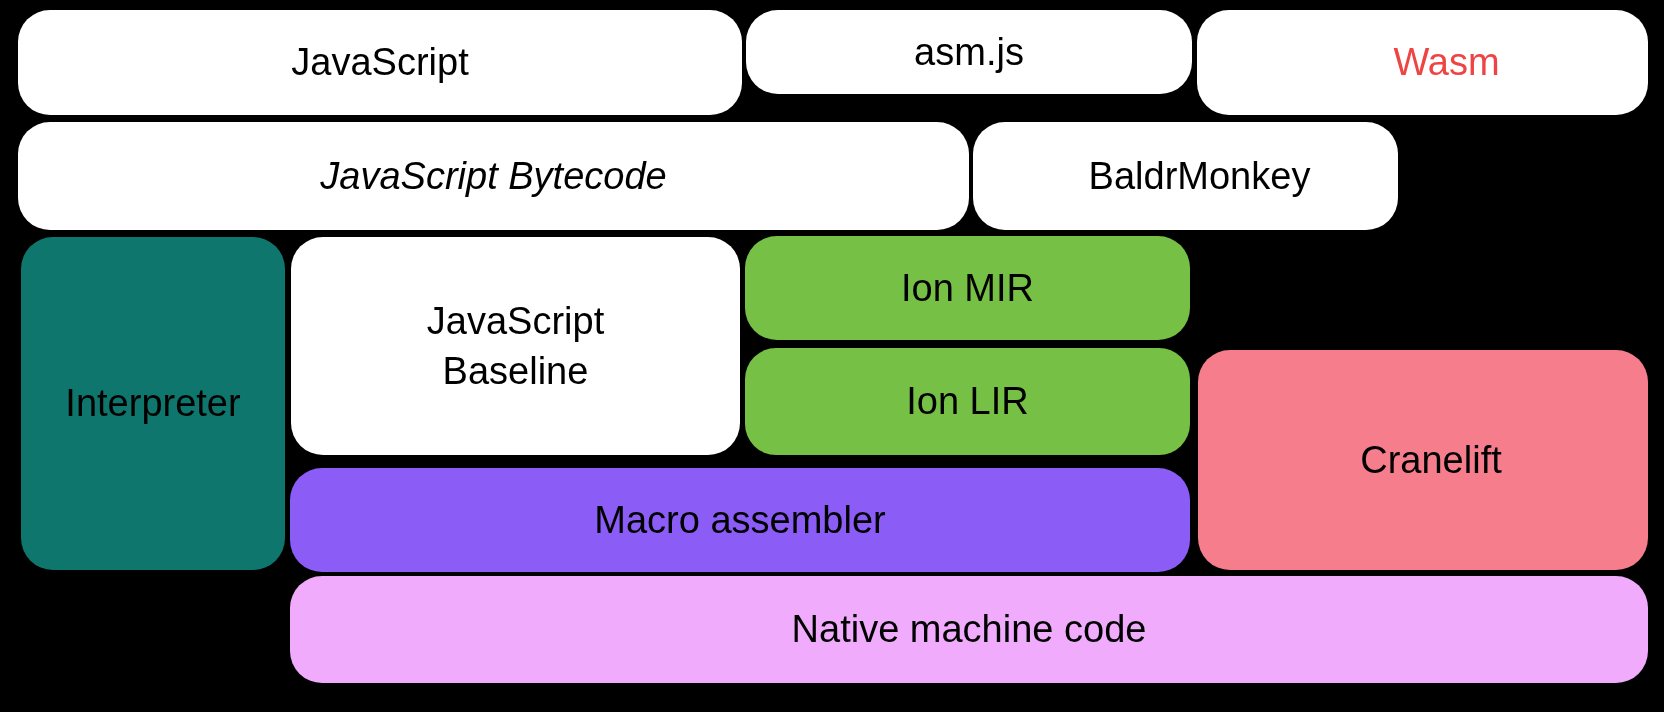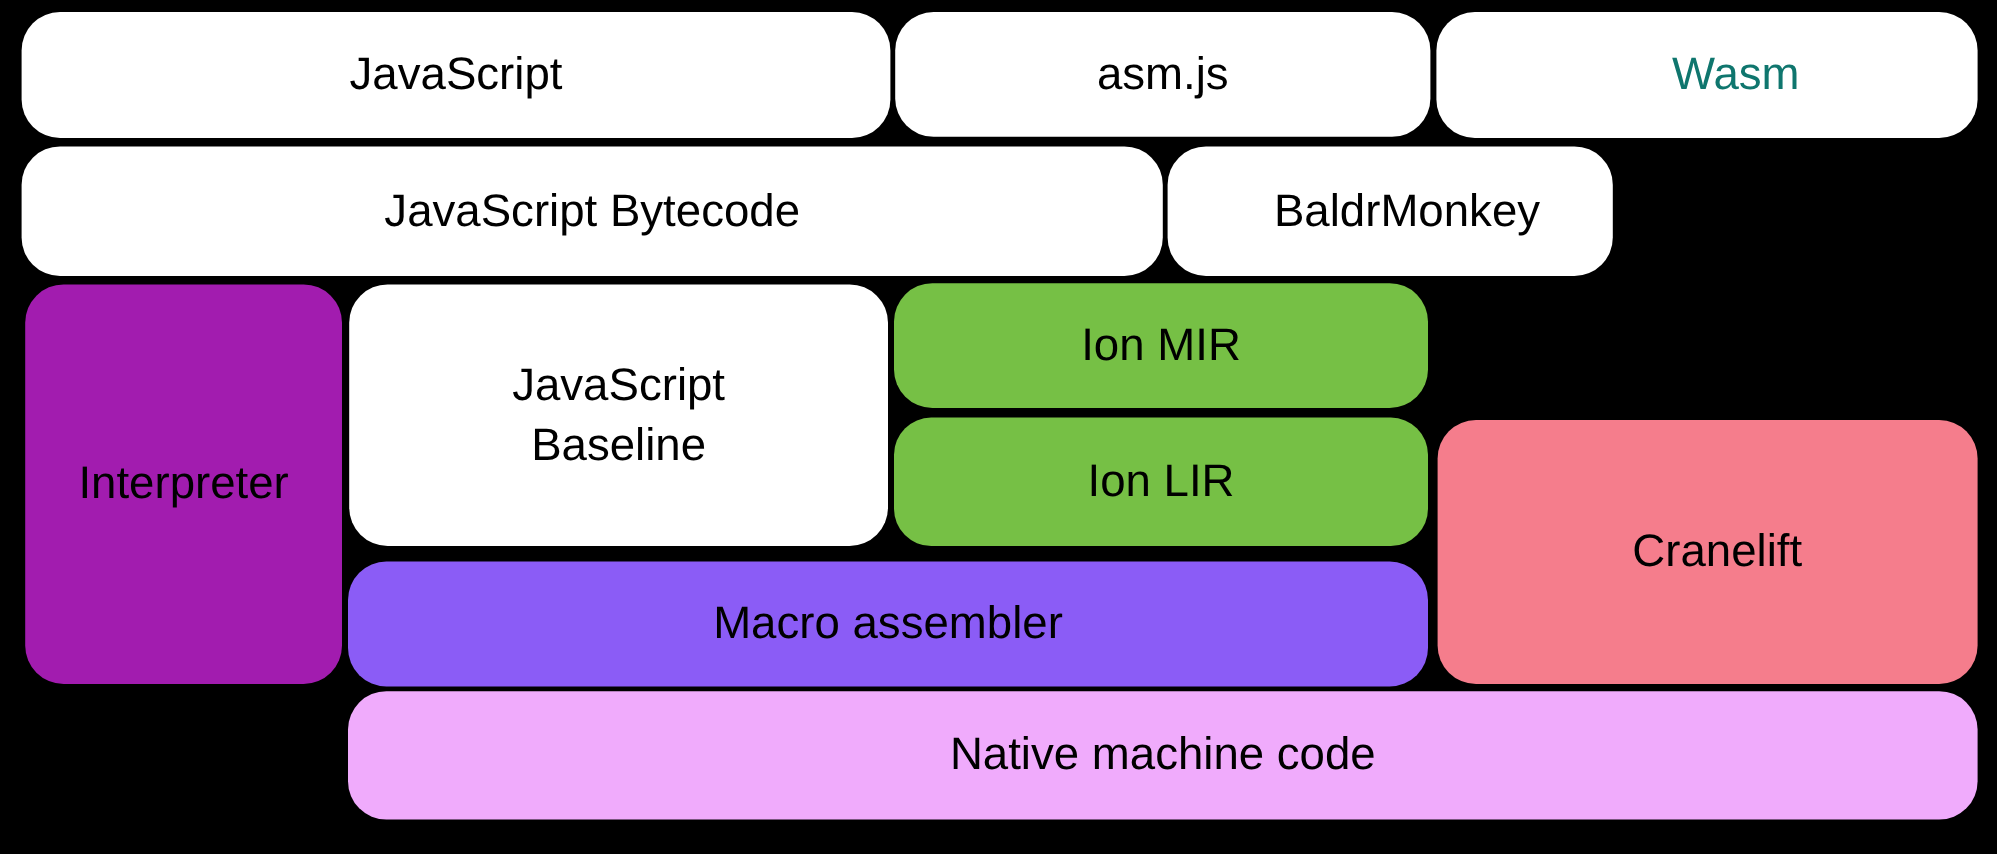--- a/index.html
+++ b/index.html
@@ -31,33 +31,33 @@
     letter-spacing: 0px;
   }
 </style>
 </head>
 <body>
 
 <div class="stage" style="background: rgb(0, 0, 0); width: 1664px; height: 712px;">
     <div class="box" style="left: 18px; top: 10px; width: 724px; height: 105px; background: rgb(255, 255, 255);">
       <span style="color: rgb(0, 0, 0);">JavaScript</span>
     </div>
-    <div class="box" style="left: 746px; top: 10px; width: 446px; height: 104px; background: rgb(255, 255, 255);">
+    <div class="box" style="left: 746px; top: 10px; width: 446px; height: 84px; background: rgb(255, 255, 255);">
       <span style="color: rgb(0, 0, 0);">asm.js</span>
     </div>
     <div class="box" style="left: 1197px; top: 10px; width: 451px; height: 105px; background: rgb(255, 255, 255);">
-      <span style="color: #0f766e; margin-left: 48px;">Wasm</span>
+      <span style="color: #ef4444; margin-left: 48px;">Wasm</span>
     </div>
-    <div class="box" style="left: 18px; top: 122px; width: 951px; height: 108px; background: rgb(255, 255, 255);">
+    <div class="box" style="left: 18px; top: 122px; width: 951px; height: 108px; background: rgb(255, 255, 255); font-style: italic;">
       <span style="color: rgb(0, 0, 0);">JavaScript Bytecode</span>
     </div>
-    <div class="box" style="left: 973px; top: 122px; width: 371px; height: 108px; background: rgb(255, 255, 255); padding-left: 28px;">
+    <div class="box" style="left: 973px; top: 122px; width: 425px; height: 108px; background: rgb(255, 255, 255); padding-left: 28px;">
       <span style="color: rgb(0, 0, 0);">BaldrMonkey</span>
     </div>
-    <div class="box" style="left: 21px; top: 237px; width: 264px; height: 333px; background: #a21caf;">
+    <div class="box" style="left: 21px; top: 237px; width: 264px; height: 333px; background: #0f766e;">
       <span style="color: rgb(0, 0, 0);">Interpreter</span>
     </div>
     <div class="box" style="left: 291px; top: 237px; width: 449px; height: 218px; background: rgb(255, 255, 255);">
       <span style="color: rgb(0, 0, 0);">JavaScript
 Baseline</span>
     </div>
     <div class="box" style="left: 745px; top: 236px; width: 445px; height: 104px; background: rgb(118, 192, 69);">
       <span style="color: rgb(0, 0, 0);">Ion MIR</span>
     </div>
     <div class="box" style="left: 745px; top: 348px; width: 445px; height: 107px; background: rgb(118, 192, 69); border-radius: 31px;">

